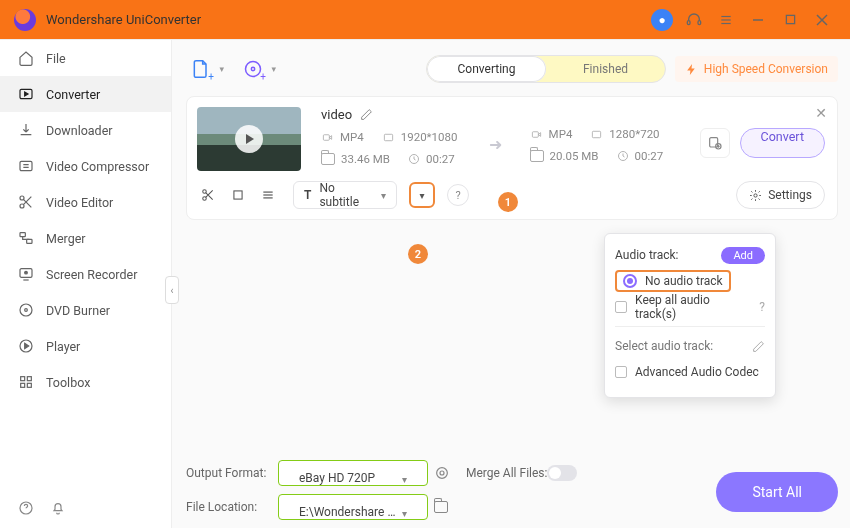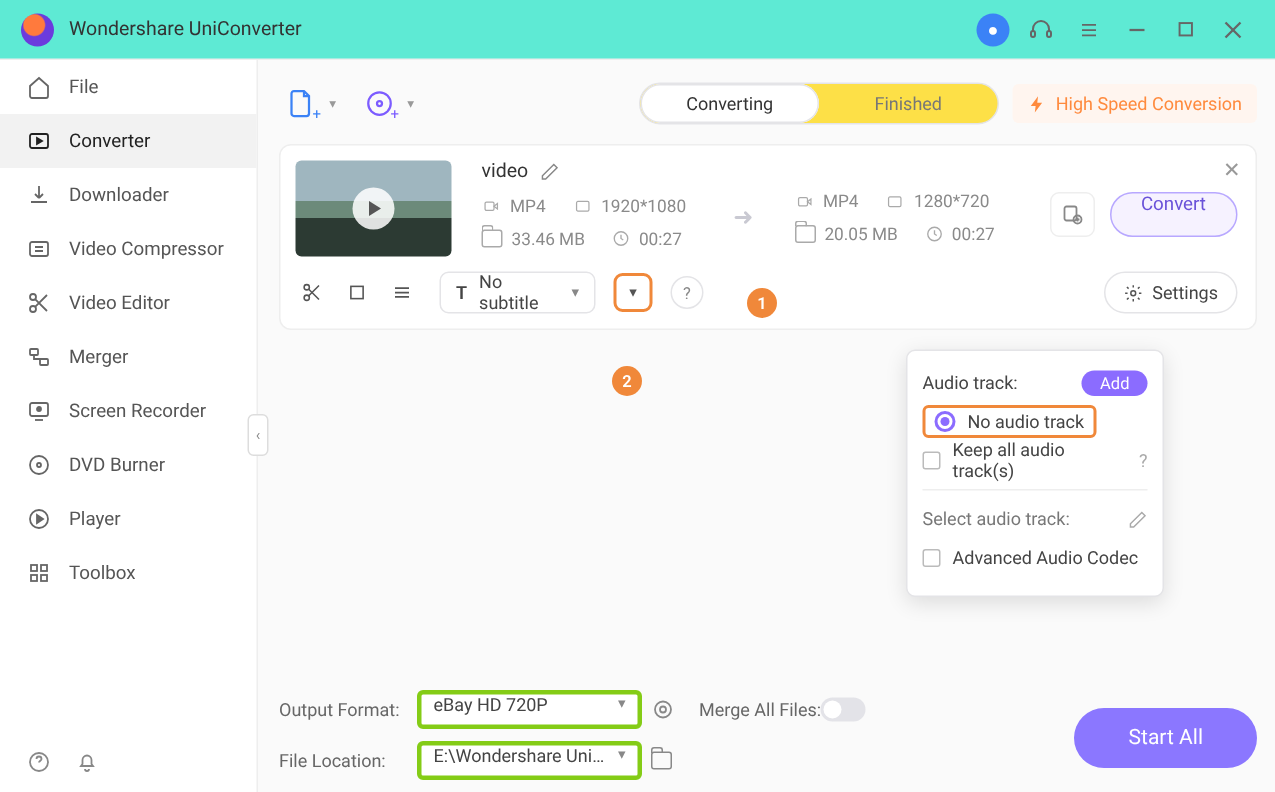--- a/index.html
+++ b/index.html
@@ -1,38 +1,38 @@
 <!DOCTYPE html>
 <html><head>
 <meta charset="utf-8">
 <style>
 *{box-sizing:border-box;margin:0;padding:0;font-family:-apple-system,BlinkMacSystemFont,"Segoe UI",Roboto,Arial,sans-serif}
 body{width:850px;height:528px;background:#fafafa;overflow:hidden;position:relative}
-.titlebar{height:40px;display:flex;align-items:center;padding:0 14px;background:#5eead4;border-bottom:1px solid #eee}
+.titlebar{height:40px;display:flex;align-items:center;padding:0 14px;background:#f97316;border-bottom:1px solid #eee}
 .logo{width:22px;height:22px;border-radius:50%;background:radial-gradient(circle at 40% 35%,#ff7a3d 0 35%,#6b3bdd 40% 100%);margin-right:10px}
 .app-title{font-size:13px;color:#333;flex:0 0 auto}
 .title-spacer{flex:1}
 .title-btn{width:28px;height:28px;display:flex;align-items:center;justify-content:center;color:#666;border-radius:4px;margin-left:4px}
 .user-badge{width:22px;height:22px;border-radius:50%;background:#3b82f6;display:flex;align-items:center;justify-content:center;color:#fff;font-size:12px}
 .shell{display:flex;height:488px}
 .sidebar{width:172px;background:#fff;border-right:1px solid #eee;display:flex;flex-direction:column;position:relative}
 .side-item{display:flex;align-items:center;height:36px;padding:0 18px;font-size:12.5px;color:#555;gap:12px}
 .side-item.active{background:#f2f2f2;color:#222;font-weight:400}
 .side-icon{width:16px;height:16px;color:#666;flex:0 0 16px}
 .side-item.active .side-icon{color:#222}
 .sidebar-bottom{margin-top:auto;display:flex;gap:16px;padding:12px 18px}
 .collapse-tab{position:absolute;right:-8px;top:236px;width:14px;height:28px;background:#fff;border:1px solid #ddd;border-radius:4px;display:flex;align-items:center;justify-content:center;font-size:10px;color:#888}
 .main{flex:1;display:flex;flex-direction:column;padding:10px 12px 8px 14px;position:relative}
 .topbar{display:flex;align-items:center;height:38px;gap:8px}
 .icon-chip{width:30px;height:30px;border-radius:6px;display:flex;align-items:center;justify-content:center;position:relative}
 .icon-chip.blue{color:#3b82f6}
 .icon-chip.purple{color:#7c5cff}
 .chip-plus{position:absolute;right:2px;bottom:2px;font-size:10px;color:inherit}
 .chip-caret{position:absolute;right:-8px;top:10px;font-size:9px;color:#999}
-.segmented{margin-left:150px;width:240px;height:28px;border-radius:14px;border:1px solid #e4e4e7;display:flex;overflow:hidden;background:#fde047}
+.segmented{margin-left:150px;width:240px;height:28px;border-radius:14px;border:1px solid #e4e4e7;display:flex;overflow:hidden;background:#fef9c3}
 .seg{flex:1;display:flex;align-items:center;justify-content:center;font-size:12px;color:#777}
 .seg.sel{background:#fff;color:#333;box-shadow:0 0 0 1px #e4e4e7 inset;border-radius:14px}
 .hs-conv{margin-left:auto;display:flex;align-items:center;gap:6px;font-size:12px;color:#ff8a3d;background:#fff5ef;border-radius:4px;height:26px;padding:0 10px}
 .card{margin-top:8px;border:1px solid #eee;border-radius:8px;background:#fff;padding:10px 12px 10px 10px;position:relative}
 .close-x{position:absolute;top:8px;right:10px;color:#999;font-size:14px}
 .row1{display:flex;align-items:flex-start;gap:20px}
 .thumb{width:104px;height:64px;border-radius:4px;background:linear-gradient(180deg,#9fb6bf 0 42%,#6c8a7a 42% 60%,#2c3a33 60% 100%);position:relative;flex:0 0 auto}
 .play{position:absolute;inset:0;margin:auto;width:28px;height:28px;border-radius:50%;background:rgba(255,255,255,.85);display:flex;align-items:center;justify-content:center}
 .play::after{content:"";border-left:8px solid #555;border-top:5px solid transparent;border-bottom:5px solid transparent;margin-left:2px}
 .vmeta{flex:1;display:flex;flex-direction:column;gap:8px}
@@ -59,21 +59,21 @@
 .radio-out{width:14px;height:14px;border:2px solid #8b6cff;border-radius:50%;display:flex;align-items:center;justify-content:center}
 .radio-out::after{content:"";width:6px;height:6px;border-radius:50%;background:#8b6cff}
 .no-audio-box{border:2px solid #f0883a;border-radius:4px;padding:2px 6px;display:flex;align-items:center;gap:8px}
 .chk{width:12px;height:12px;border:1px solid #bbb;border-radius:2px;flex:0 0 12px}
 .pop-sep{height:1px;background:#eee;margin:6px 0}
 .pop-sub{color:#777;display:flex;align-items:center}
 .pop-sub .edit{margin-left:auto;color:#aaa}
 .footer{margin-top:auto;display:flex;flex-direction:column;gap:8px;padding-top:6px}
 .frow{display:flex;align-items:center;font-size:12px;color:#666}
 .frow .label{width:92px}
-.select{height:26px;border:3px solid #84cc16;border-radius:4px;background:#fff;display:flex;align-items:flex-start;padding:0 8px;font-size:12px;color:#444;gap:6px}
+.select{height:26px;border:1px solid #84cc16;border-radius:4px;background:#fff;display:flex;align-items:flex-end;padding:0 20px;font-size:12px;color:#444;gap:6px}
 .select .caret{margin-left:auto;font-size:10px;color:#888}
 .start-all{position:absolute;right:12px;bottom:16px;height:40px;padding:0 36px;border-radius:20px;background:#8b77ff;color:#fff;font-size:14px;display:flex;align-items:center}
 .toggle{width:30px;height:16px;border-radius:8px;background:#e3e3e8;position:relative}
 .toggle::after{content:"";position:absolute;left:2px;top:2px;width:12px;height:12px;border-radius:50%;background:#fff}
 svg{display:block}
 .folder-ic{width:14px;height:12px;border:1.3px solid currentColor;border-radius:2px;position:relative}
 .folder-ic::before{content:"";position:absolute;left:-1px;top:-4px;width:6px;height:3px;border:1.3px solid currentColor;border-bottom:none;border-radius:2px 2px 0 0}
 </style>
 </head>
 <body>

